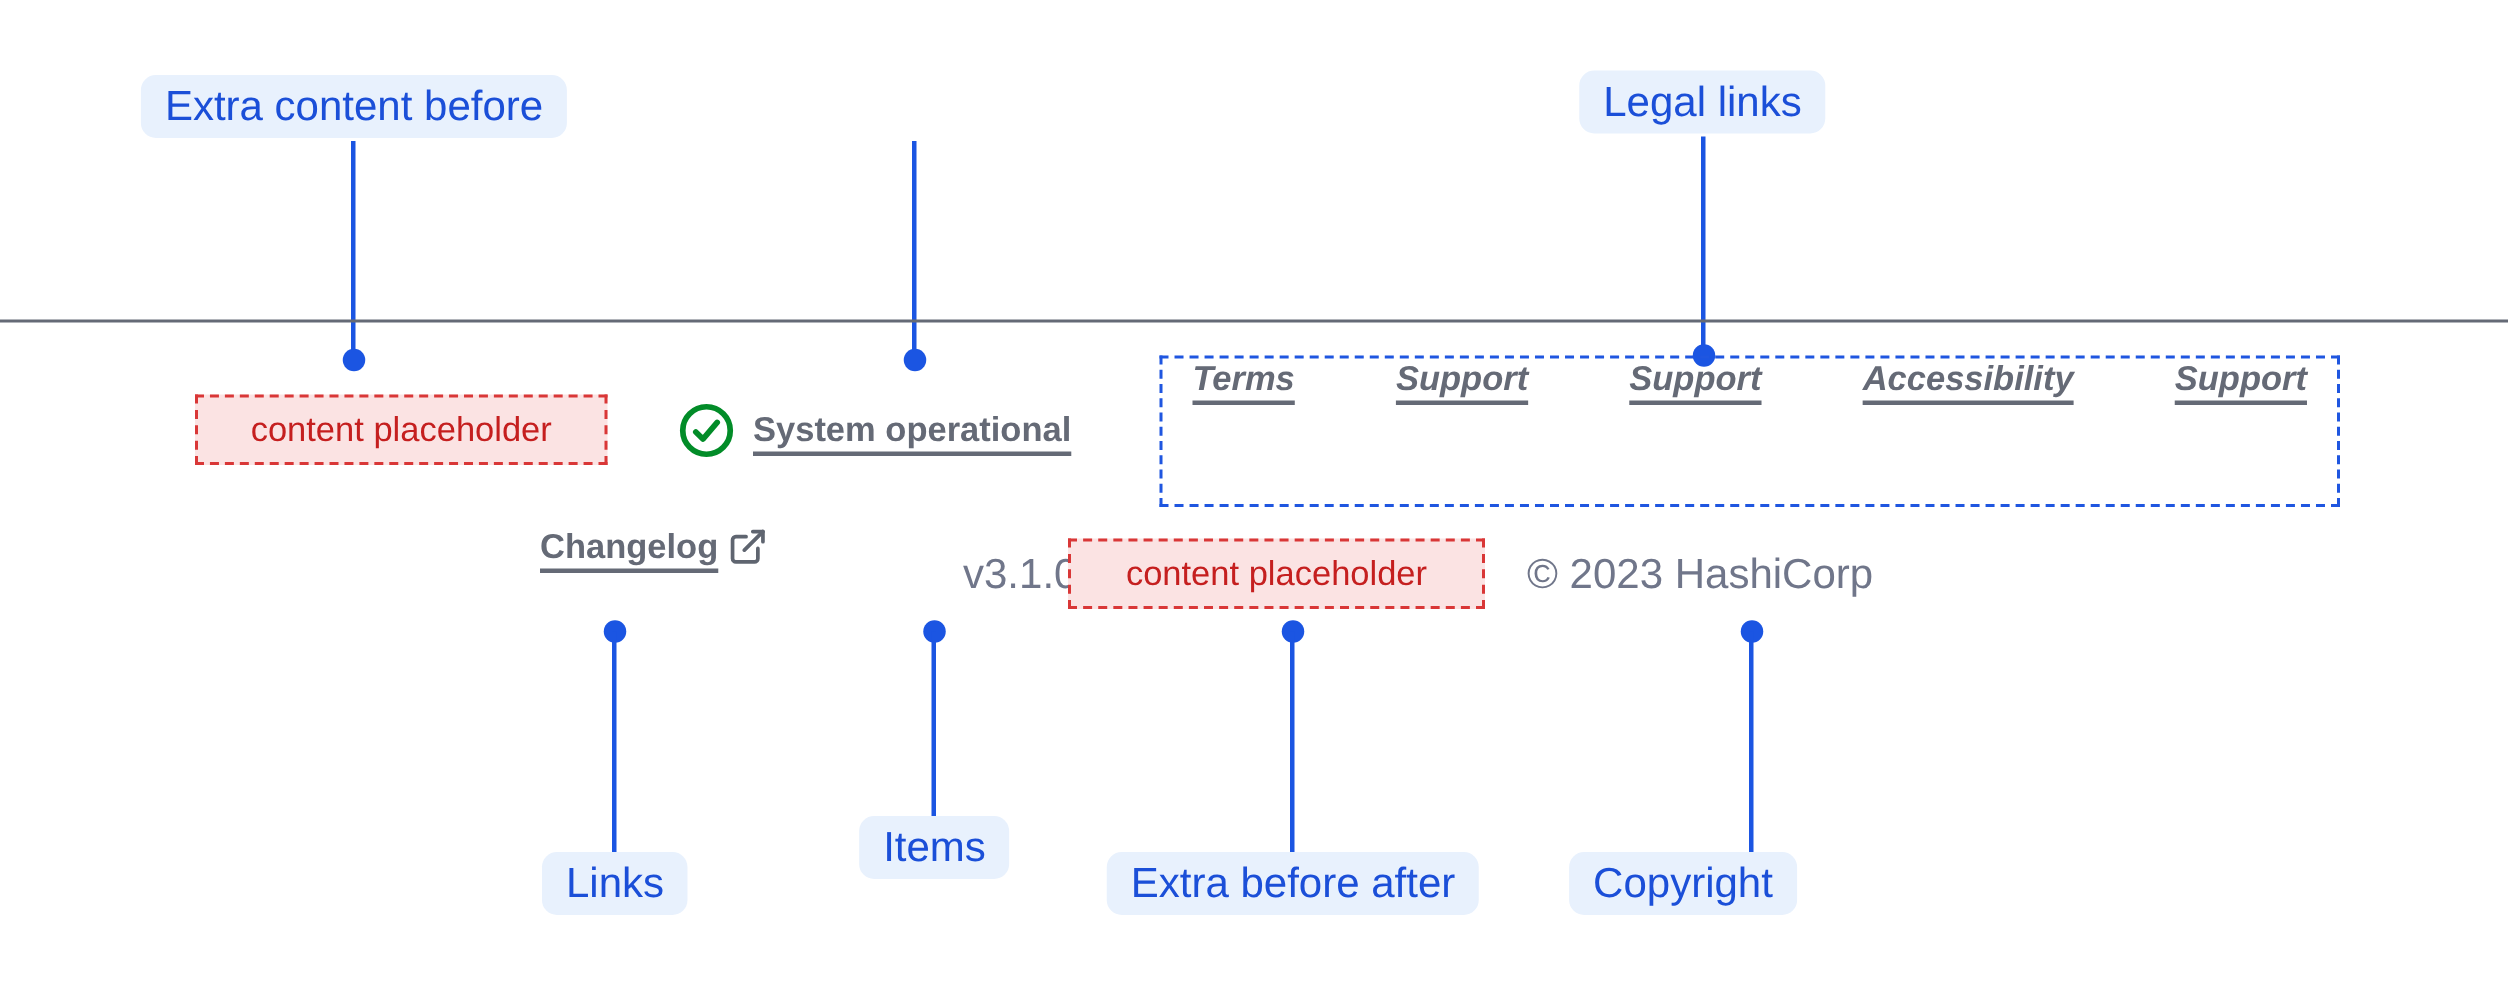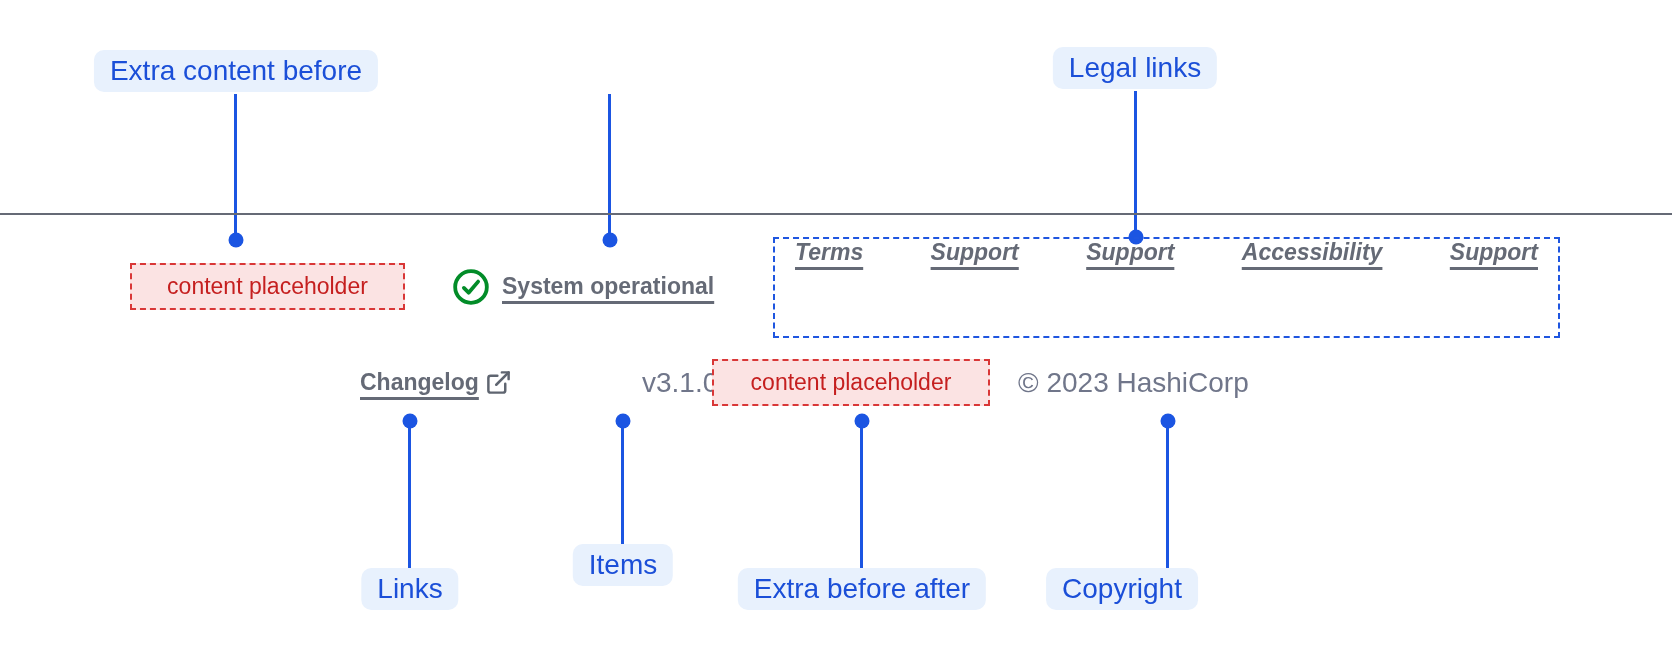--- a/index.html
+++ b/index.html
@@ -47,21 +47,21 @@
   .row-box{position:absolute;height:47px;display:flex;align-items:center;}
 
   .status-group{left:452px;top:263px;gap:12px;}
   .legal-box{
     position:absolute;left:773px;top:237px;width:787px;height:101px;
     border:2px dashed #1f56e0;box-sizing:border-box;
     display:flex;align-items:flex-start;justify-content:space-between;
     padding:0 20px;
     font-style:italic;
   }
-  .changelog-group{left:360px;top:359px;gap:6px;}
+  .changelog-group{left:360px;top:341px;gap:6px;}
   .version-box{left:597px;top:359px;margin-left:45px;}
   .copyright-box{left:1018px;top:359px;}
 
   .icon-svg{display:block;}
 </style>
 </head>
 <body>
 
 <div class="canvas">
 

